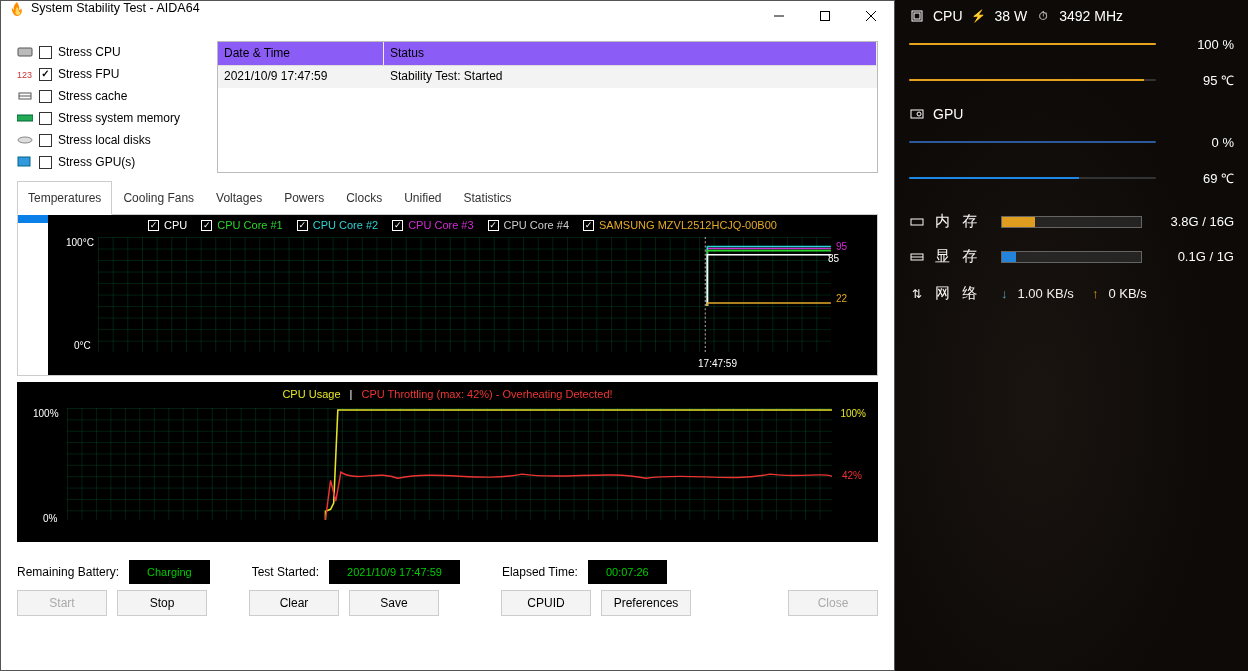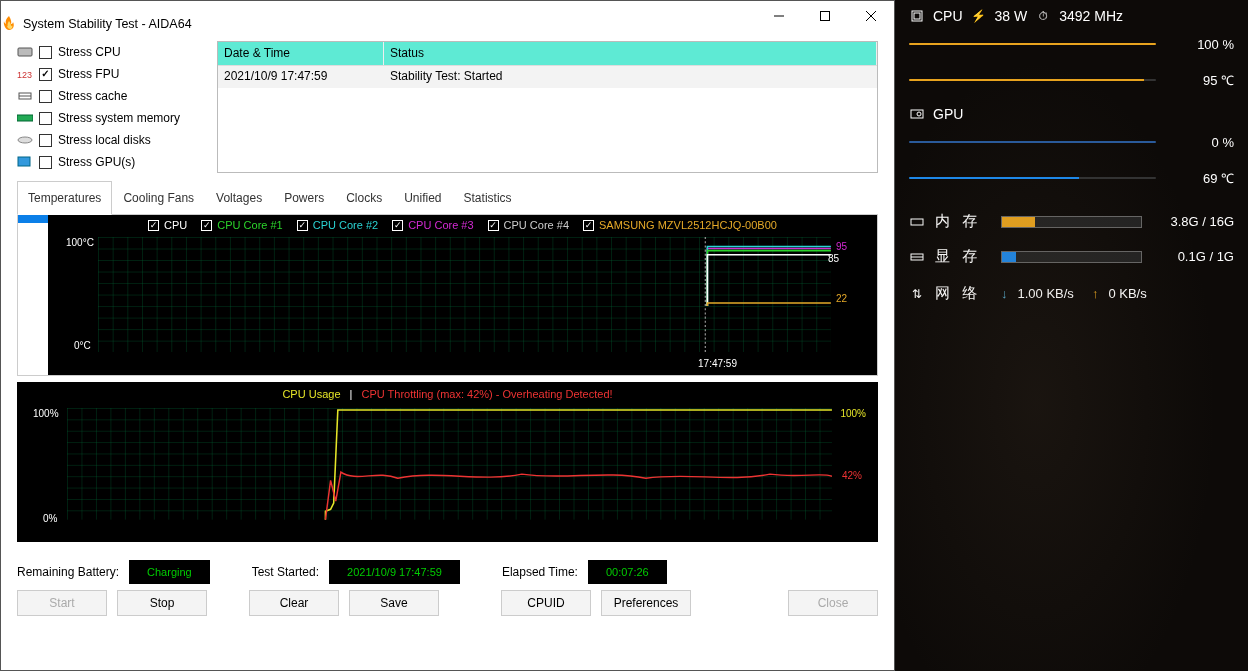--- a/index.html
+++ b/index.html
@@ -1,35 +1,35 @@
 <!DOCTYPE html>
 <html><head>
 <meta charset="utf-8">
 <style>
 * { margin: 0; padding: 0; box-sizing: border-box; font-family: "Segoe UI", sans-serif; }
 body { width: 1248px; height: 671px; background: #1a1815; display: flex; overflow: hidden; }
 
 .main-window { width: 895px; height: 671px; background: #fff; border: 1px solid #555; display: flex; flex-direction: column; }
 
-.titlebar { height: 30px; display: flex; align-items: flex-end; }
+.titlebar { height: 30px; display: flex; align-items: flex-start; padding-left: 8px; }
 .titlebar .flame { width: 16px; height: 16px; margin-right: 6px; }
 .titlebar .title { font-size: 12.5px; flex: 1; }
 .win-btn { width: 46px; height: 30px; display: flex; align-items: center; justify-content: center; cursor: pointer; }
 
 .content { flex: 1; padding: 10px 16px 8px 16px; display: flex; flex-direction: column; }
 
 .top-section { display: flex; gap: 14px; margin-bottom: 2px; }
 .stress-list { width: 186px; font-size: 12px; }
 .stress-item { display: flex; align-items: center; height: 22px; gap: 6px; }
 .stress-item .ico { width: 16px; height: 14px; display:flex; align-items:center; justify-content:center; }
 .checkbox { width: 13px; height: 13px; border: 1px solid #333; display: flex; align-items: center; justify-content: center; font-size: 10px; line-height:1; }
 .checkbox.checked::after { content: "✓"; color: #000; font-weight:bold; }
 
 .log-table { flex: 1; border: 1px solid #bbb; font-size: 12px; }
-.log-header { display: flex; background: #5eead4; border-bottom: 1px solid #ddd; height: 24px; }
+.log-header { display: flex; background: #8b5cf6; border-bottom: 1px solid #ddd; height: 24px; }
 .log-header div { padding: 4px 6px; border-right: 1px solid #eee; }
 .log-row { display: flex; height: 22px; background: #f3f3f3; }
 .log-row div { padding: 3px 6px; }
 .col-date { width: 166px; }
 .col-status { flex: 1; }
 
 .tabs { display: flex; margin-top: 6px; font-size: 12px; }
 .tab { padding: 9px 10px; border: 1px solid transparent; cursor: pointer; color: #333; }
 .tab.active { border: 1px solid #ccc; border-bottom: 1px solid #fff; background: #fff; position: relative; z-index: 2; }
 

